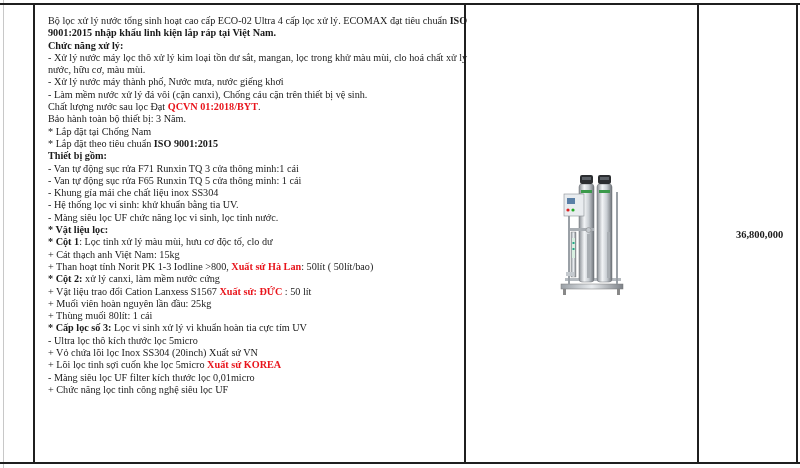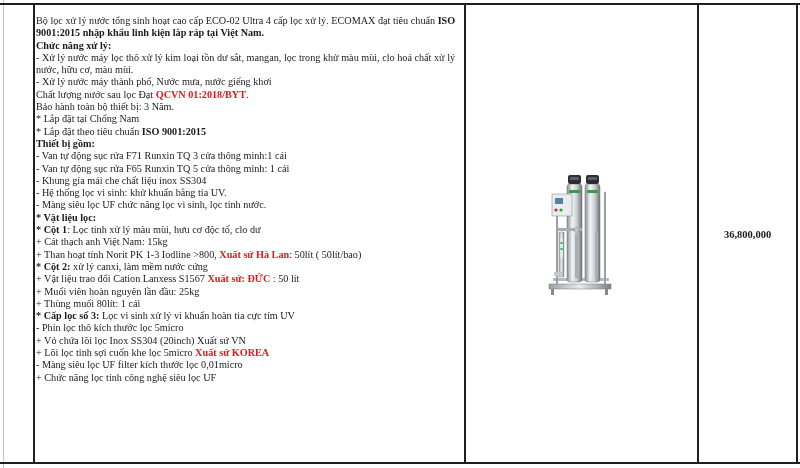--- a/index.html
+++ b/index.html
@@ -2,21 +2,21 @@
 <html><head>
   <meta charset="utf-8">
   <style>
     html, body { margin: 0; padding: 0; background: #ffffff; }
     body { width: 800px; height: 468px; overflow: hidden; position: relative;
            font-family: "Liberation Serif", "DejaVu Serif", serif; color: #1a1a1a; }
     .gutter-line { position: absolute; left: 3px; top: 0; width: 1px; height: 468px; background: #c8c8c8; }
     .tbl { position: absolute; left: 0; top: 3px; width: 800px; height: 461px; }
     .hline { position: absolute; left: 0; height: 2px; background: #1f1f1f; }
     .vline { position: absolute; top: 0; width: 2px; background: #1f1f1f; }
-    .cell { position: absolute; top: 2px; }
+    .cell { position: absolute; top: 2px; margin-left: 12px; }
     .desc { left: 36px; width: 426px; top: 12px; font-size: 10.2px; line-height: 12.3px; }
     .desc .ln { white-space: nowrap; display: block; }
     .desc .wrap { white-space: normal; display: block; }
     .b { font-weight: bold; }
     .red { color: #e8141b; font-weight: bold; }
     .red-n { color: #e8141b; text-align: center; }
     .img-cell { left: 466px; width: 230px; height: 459px; display: flex; align-items: center; justify-content: center; }
     .price-cell { left: 699px; width: 97px; height: 459px; display: flex; align-items: center; justify-content: center;
                   font-weight: bold; font-size: 10.5px; }
     svg { display: block; }
@@ -33,40 +33,41 @@
   <div class="vline" style="left:33px; height:461px;"></div>
   <div class="vline" style="left:464px; height:461px;"></div>
   <div class="vline" style="left:697px; height:461px;"></div>
   <div class="vline" style="left:796px; height:461px;"></div>
 
   <div class="cell desc">
     <span class="wrap"><span>Bộ lọc xử lý nước tổng sinh hoạt cao cấp ECO-02 Ultra 4 cấp lọc xử lý. ECOMAX đạt tiêu chuẩn </span><span class="b">ISO 9001:2015 nhập khẩu linh kiện lắp ráp tại Việt Nam.</span></span>
     <span class="ln b">Chức năng xử lý:</span>
     <span class="wrap">- Xử lý nước máy lọc thô xử lý kim loại tồn dư sắt, mangan, lọc trong khử màu mùi, clo hoá chất xử lý nước, hữu cơ, màu mùi.</span>
     <span class="ln">- Xử lý nước máy thành phố, Nước mưa, nước giếng khơi</span>
+    <span class="ln">- Làm mềm nước xử lý đá vôi  (cặn canxi), Chống cáu cặn trên thiết bị vệ sinh.</span>
     <span class="ln"><span>Chất lượng nước sau lọc Đạt </span><span class="red">QCVN 01:2018/BYT</span><span>.</span></span>
     <span class="ln">Bảo hành toàn bộ thiết bị: 3 Năm.</span>
     <span class="ln">* Lắp đặt tại Chống Nam</span>
     <span class="ln"><span>* Lắp đặt theo tiêu chuẩn </span><span class="b">ISO 9001:2015</span></span>
     <span class="ln b">Thiết bị gồm:</span>
     <span class="ln">- Van tự động sục rửa  F71 Runxin TQ 3 cửa thông minh:1 cái</span>
     <span class="ln">- Van tự động sục rửa F65 Runxin TQ 5 cửa thông minh: 1 cái</span>
     <span class="ln">- Khung gía mái che chất liệu inox SS304</span>
     <span class="ln">- Hệ thống lọc vi sinh: khử khuẩn bằng tia UV.</span>
     <span class="ln">- Màng siêu lọc UF chức năng lọc vi sinh, lọc tinh nước.</span>
     <span class="ln b">* Vật liệu lọc:</span>
     <span class="ln"><span class="b">* Cột 1</span><span>: Lọc tinh xử lý màu mùi, hưu cơ độc tố, clo dư</span></span>
     <span class="ln"> + Cát thạch anh Việt Nam: 15kg</span>
     <span class="ln"><span> + Than hoạt tính Norit PK 1-3 Iodline &gt;800, </span><span class="red">Xuất sứ Hà Lan</span><span>: 50lít ( 50lít/bao)</span></span>
     <span class="ln"><span class="b">* Cột 2:</span><span> xử lý canxi, làm mềm nước cứng</span></span>
     <span class="ln"><span> + Vật liệu trao đổi Cation Lanxess S1567 </span><span class="red">Xuất sứ: ĐỨC</span><span> : 50 lít</span></span>
     <span class="ln"> + Muối viên hoàn nguyên lần đầu: 25kg</span>
     <span class="ln"> + Thùng muối 80lít: 1 cái</span>
     <span class="ln"><span class="b">* Cấp lọc số 3:</span><span> Lọc vi sinh xử lý vi khuẩn hoàn tia cực tím UV</span></span>
-    <span class="ln"> - Phin lọc thô kích thước lọc 5micro</span>
+    <span class="ln"> - Ultra lọc thô kích thước lọc 5micro</span>
     <span class="ln"> + Vỏ chứa lõi lọc Inox SS304 (20inch) Xuất sứ VN</span>
     <span class="ln"><span> + Lõi lọc tinh sợi cuốn khe lọc 5micro </span><span class="red-n b">Xuất sứ KOREA</span></span>
     <span class="ln">- Màng siêu lọc UF filter kích thước lọc 0,01micro</span>
     <span class="ln"> + Chức năng lọc tinh công nghệ siêu lọc UF</span>
   </div>
 
   <div class="cell img-cell">
     <svg width="72" height="125" viewBox="0 0 72 125" aria-label="Hệ thống lọc nước ECO-02 Ultra (2 cột inox, tủ điện, đèn UV)">
       <defs>
         <linearGradient id="steel" x1="0" x2="1" y1="0" y2="0">

